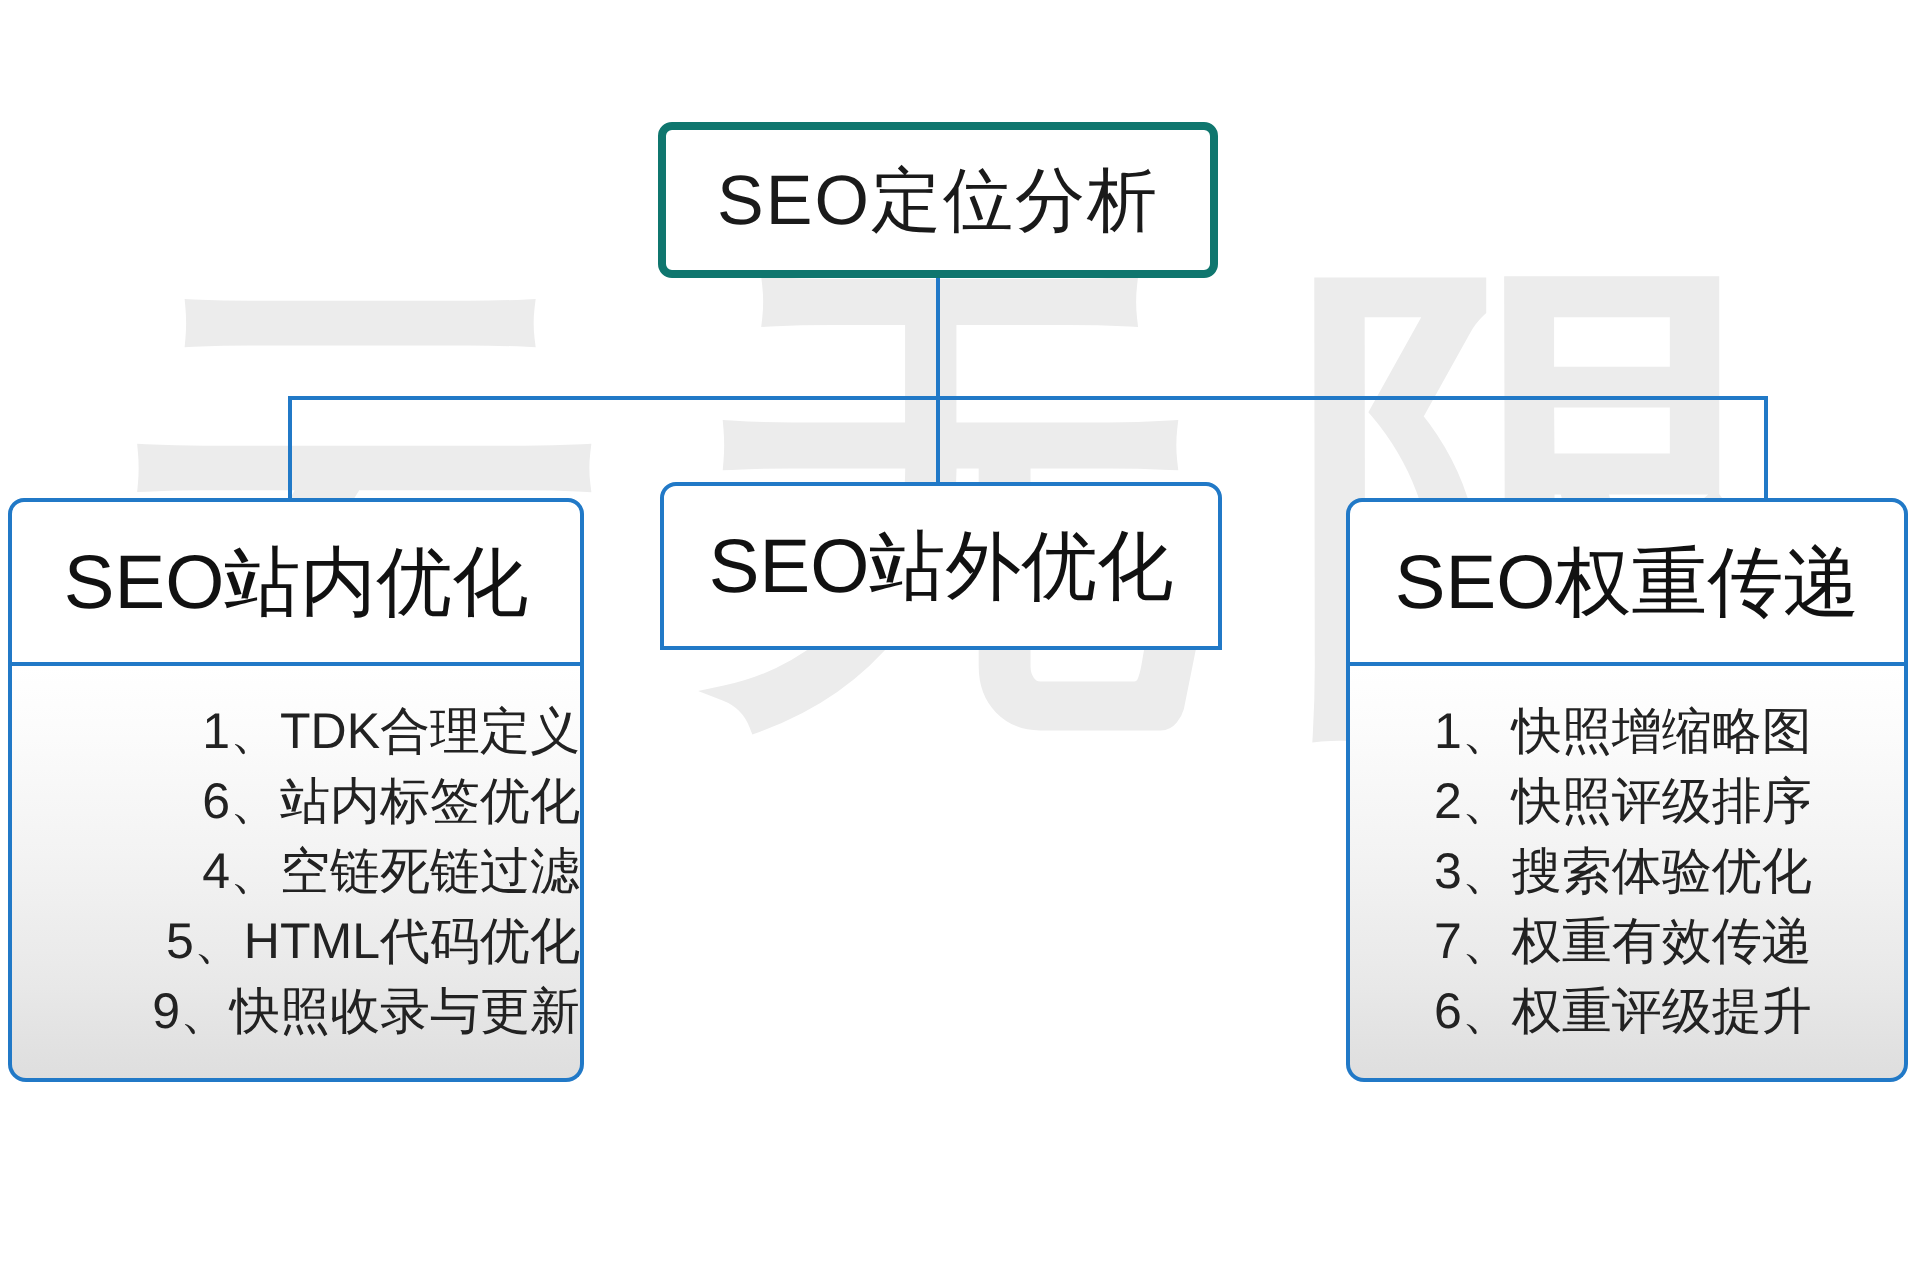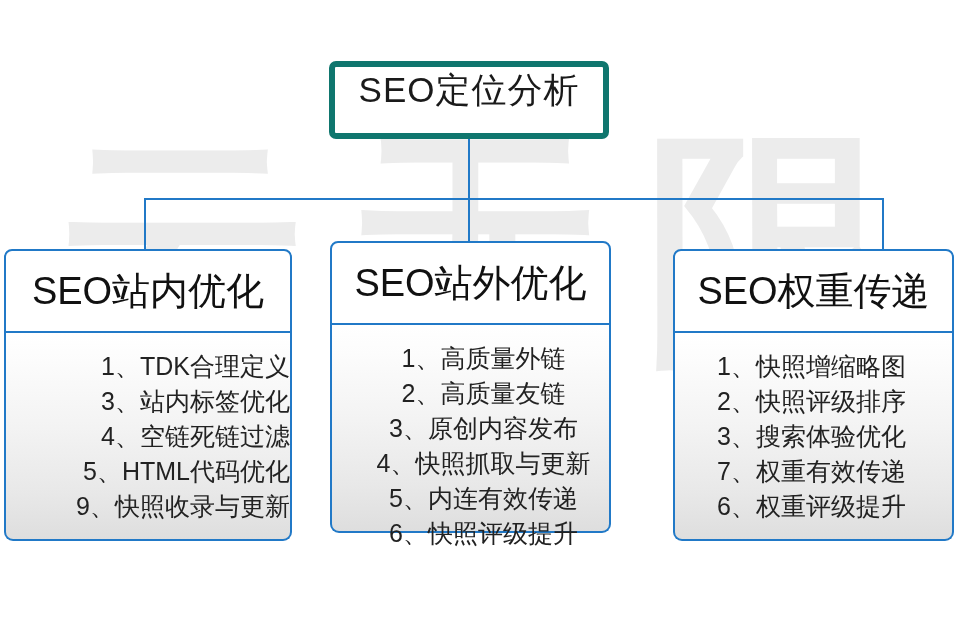--- a/index.html
+++ b/index.html
@@ -52,24 +52,25 @@
   .conn-h { height: 2px; }
 
   
   .node {
     position: absolute;
     z-index: 3;
     box-sizing: border-box;
   }
 
   .root-box {
-    border: 6px solid #0f766e;
+    border: 4px solid #0f766e;
     border-radius: 7px;
     background: #ffffff;
     display: flex;
+    align-items: center;
     justify-content: center;
     color: #1a1a1a;
     font-size: 35px;
     letter-spacing: 1px;
     white-space: nowrap;
   }
 
   .col { position: absolute; z-index: 3; }
 
   .col-head {
@@ -137,41 +138,31 @@
   <div class="conn conn-v" style="left:468px; top:198px; height:51px;"></div>
   <div class="conn conn-v" style="left:882px; top:198px; height:51px;"></div>
 
   <div class="col col-1" style="left:4px; top:249px; width:288px;text-align:right;">
     <div class="col-head">
       <span>SEO站内优化</span>
     </div>
     <div class="col-body">
       <ol>
         <li>1、TDK合理定义</li>
-        <li>3、站内标签优化</li>
+        <li>6、站内标签优化</li>
         <li>4、空链死链过滤</li>
         <li>5、HTML代码优化</li>
         <li>9、快照收录与更新</li>
       </ol>
     </div>
   </div>
 
   <div class="col col-2" style="left:330px; top:241px; width:281px;text-align:center;">
     <div class="col-head">
       <span>SEO站外优化</span>
-    </div>
-    <div class="col-body">
-      <ol>
-        <li>1、高质量外链</li>
-        <li>2、高质量友链</li>
-        <li>3、原创内容发布</li>
-        <li>4、快照抓取与更新</li>
-        <li>5、内连有效传递</li>
-        <li>6、快照评级提升</li>
-      </ol>
     </div>
   </div>
 
   <div class="col col-3" style="left:673px; top:249px; width:281px;">
     <div class="col-head">
       <span>SEO权重传递</span>
     </div>
     <div class="col-body">
       <ol>
         <li>1、快照增缩略图</li>

